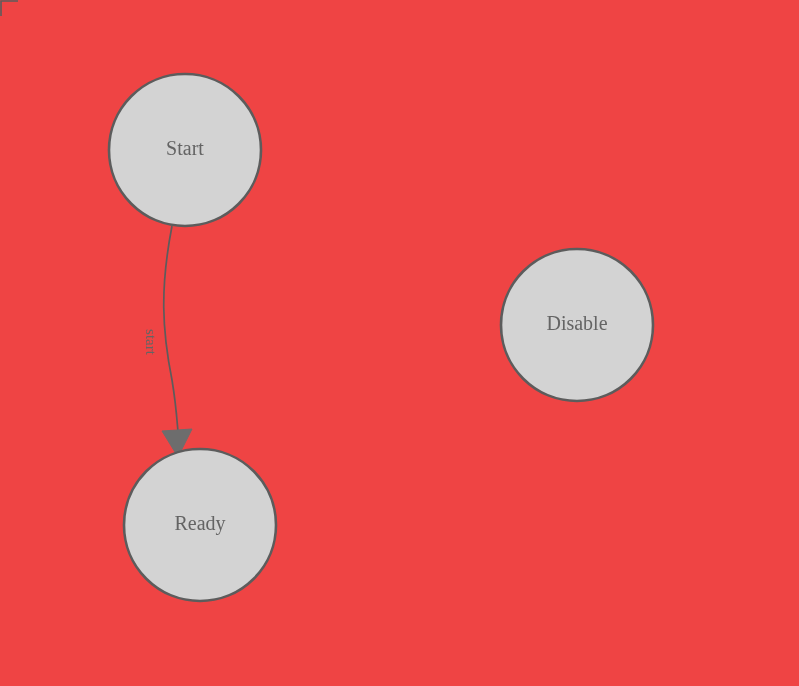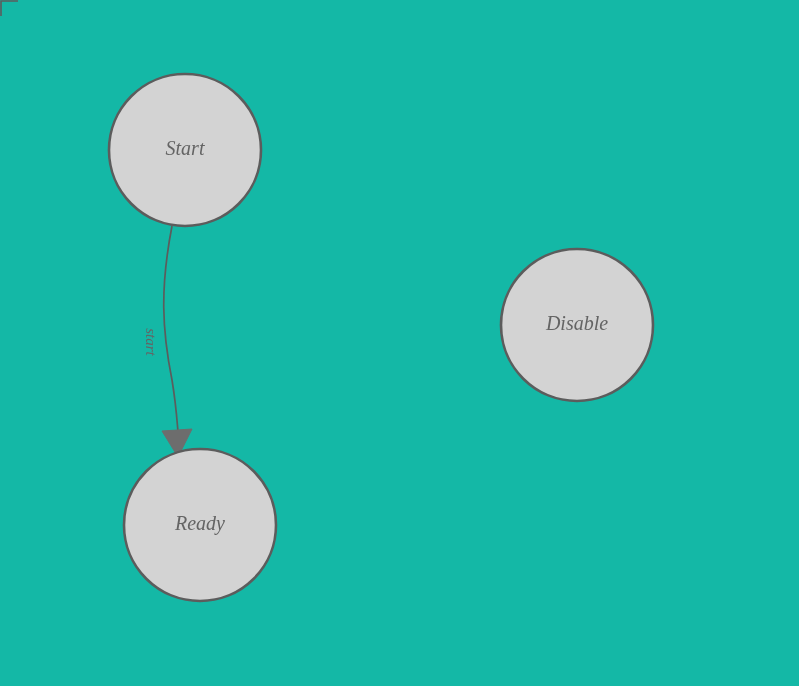--- a/index.html
+++ b/index.html
@@ -8,23 +8,22 @@
     padding: 0;
     background: #ffffff;
   }
   body {
     font-family: "Liberation Serif", "DejaVu Serif", serif;
   }
   #canvas {
     position: relative;
     width: 799px;
     height: 686px;
-    background: #14b8a6;
+    background: #ef4444;
     overflow: hidden;
-    font-style: italic;
   }
   #diagram-svg {
     position: absolute;
     left: 0;
     top: 0;
     width: 799px;
     height: 686px;
     display: block;
   }
   .node-circle {

